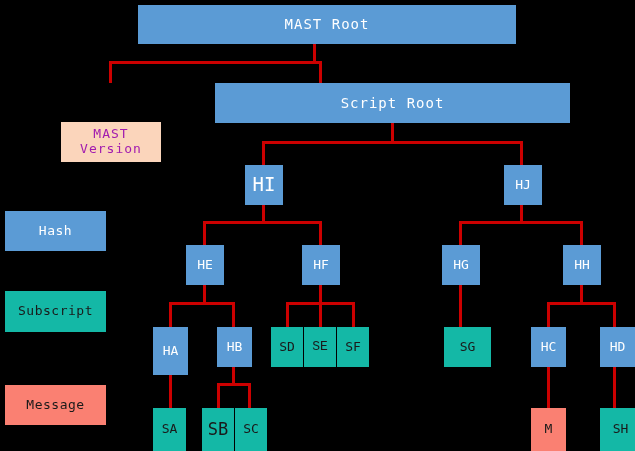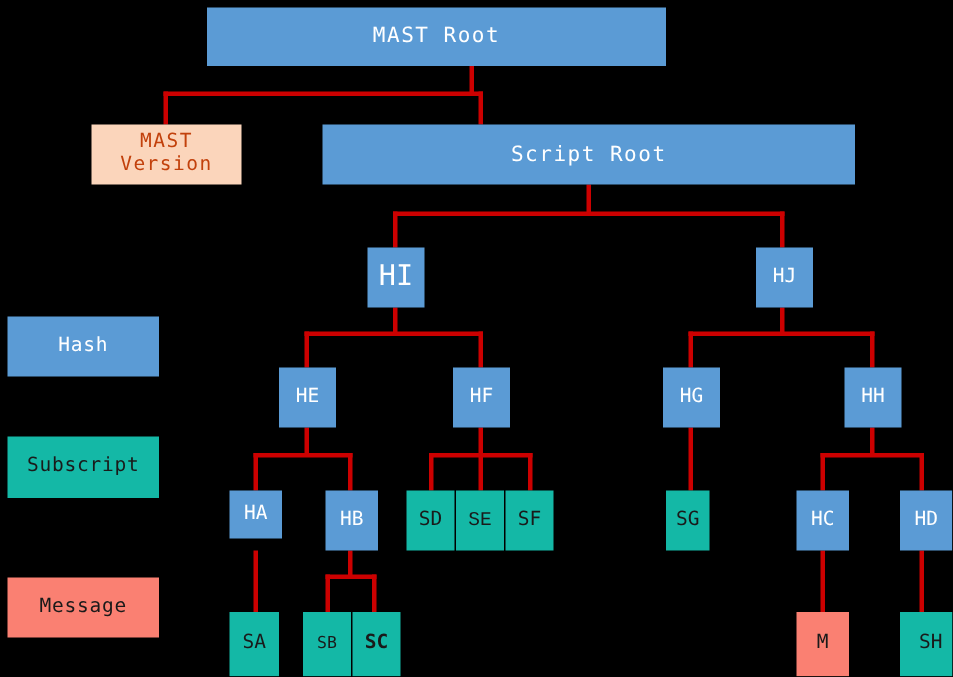--- a/index.html
+++ b/index.html
@@ -23,21 +23,21 @@
     align-items: center;
     justify-content: center;
     text-align: center;
     line-height: 1.15;
     z-index: 3;
     white-space: pre-line;
   }
   .node.hash   { background: #5B9BD5; color: #FFFFFF; }
   .node.sub    { background: #14b8a6; color: #1A1A1A; }
   .node.msg    { background: #FA8072; color: #1A1A1A; }
-  .node.ver    { background: #FBD5BB; color: #c2410c; }
+  .node.ver    { background: #FBD5BB; color: #a21caf; margin-top: 39px; }
   .edge {
     position: absolute;
     background: #CC0000;
     z-index: 1;
   }
   .legend-label { font-size: 13px; letter-spacing: 0.5px; margin-top: 46px; }
 </style>
 </head>
 <body>
 
@@ -85,50 +85,50 @@
 
   <div class="edge" style="left:232px; top:367px; width:3px; height:17px;"></div>
   <div class="edge" style="left:217px; top:383px; width:34px; height:3px;"></div>
   <div class="edge" style="left:217px; top:383px; width:3px; height:26px;"></div>
   <div class="edge" style="left:248px; top:383px; width:3px; height:26px;"></div>
 
   <div class="edge" style="left:547px; top:367px; width:3px; height:41px;"></div>
 
   <div class="edge" style="left:613px; top:367px; width:3px; height:41px;"></div>
 
-  <div class="node hash" style="left:138px; top:5px; width:306px; height:39px; font-size:14px; letter-spacing:1px;">MAST Root</div>
+  <div class="node hash" style="left:138px; top:5px; width:378px; height:39px; font-size:14px; letter-spacing:1px;">MAST Root</div>
 
   <div class="node ver" style="left:61px; top:83px; width:100px; height:40px; font-size:13px; letter-spacing:1px;">MAST
 Version</div>
 
   <div class="node hash" style="left:215px; top:83px; width:355px; height:40px; font-size:14px; letter-spacing:1px;">Script Root</div>
 
   <div class="node hash" style="left:245px; top:165px; width:38px; height:40px; font-size:19px;">HI</div>
   <div class="node hash" style="left:504px; top:165px; width:38px; height:40px; font-size:13px;">HJ</div>
 
   <div class="node hash" style="left:186px; top:245px; width:38px; height:40px; font-size:13px;">HE</div>
   <div class="node hash" style="left:302px; top:245px; width:38px; height:40px; font-size:13px;">HF</div>
   <div class="node hash" style="left:442px; top:245px; width:38px; height:40px; font-size:13px;">HG</div>
   <div class="node hash" style="left:563px; top:245px; width:38px; height:40px; font-size:13px;">HH</div>
 
-  <div class="node hash" style="left:153px; top:327px; width:35px; height:32px; font-size:13px;">HA</div>
+  <div class="node hash" style="left:153px; top:327px; width:35px; height:48px; font-size:13px;">HA</div>
   <div class="node hash" style="left:217px; top:327px; width:35px; height:40px; font-size:13px;">HB</div>
 
   <div class="node sub" style="left:271px; top:327px; width:32px; height:40px; font-size:13px;">SD</div>
   <div class="node sub" style="left:304px; top:327px; width:32px; height:40px; font-size:13px;font-family:Liberation Mono, monospace;">SE</div>
   <div class="node sub" style="left:337px; top:327px; width:32px; height:40px; font-size:13px;">SF</div>
 
-  <div class="node sub" style="left:444px; top:327px; width:29px; height:40px; font-size:13px;text-align:center;">SG</div>
+  <div class="node sub" style="left:444px; top:327px; width:47px; height:40px; font-size:13px;text-align:center;">SG</div>
 
   <div class="node hash" style="left:531px; top:327px; width:35px; height:40px; font-size:13px;">HC</div>
   <div class="node hash" style="left:600px; top:327px; width:35px; height:40px; font-size:13px;">HD</div>
 
   <div class="node sub" style="left:153px; top:408px; width:33px; height:43px; font-size:13px;">SA</div>
-  <div class="node sub" style="left:202px; top:408px; width:32px; height:43px; font-size:11px;">SB</div>
-  <div class="node sub" style="left:235px; top:408px; width:32px; height:43px; font-size:13px;font-weight:bold;">SC</div>
+  <div class="node sub" style="left:202px; top:408px; width:32px; height:43px; font-size:17px;">SB</div>
+  <div class="node sub" style="left:235px; top:408px; width:32px; height:43px; font-size:13px;">SC</div>
 
   <div class="node msg" style="left:531px; top:408px; width:35px; height:43px; font-size:13px;">M</div>
   <div class="node sub" style="left:600px; top:408px; width:41px; height:43px; font-size:13px;">SH</div>
 
   <div class="node hash legend-label" style="left:5px; top:165px; width:101px; height:40px;">Hash</div>
   <div class="node sub legend-label" style="left:5px; top:245px; width:101px; height:41px;">Subscript</div>
   <div class="node msg legend-label" style="left:5px; top:339px; width:101px; height:40px;">Message</div>
 
 </div>
 

